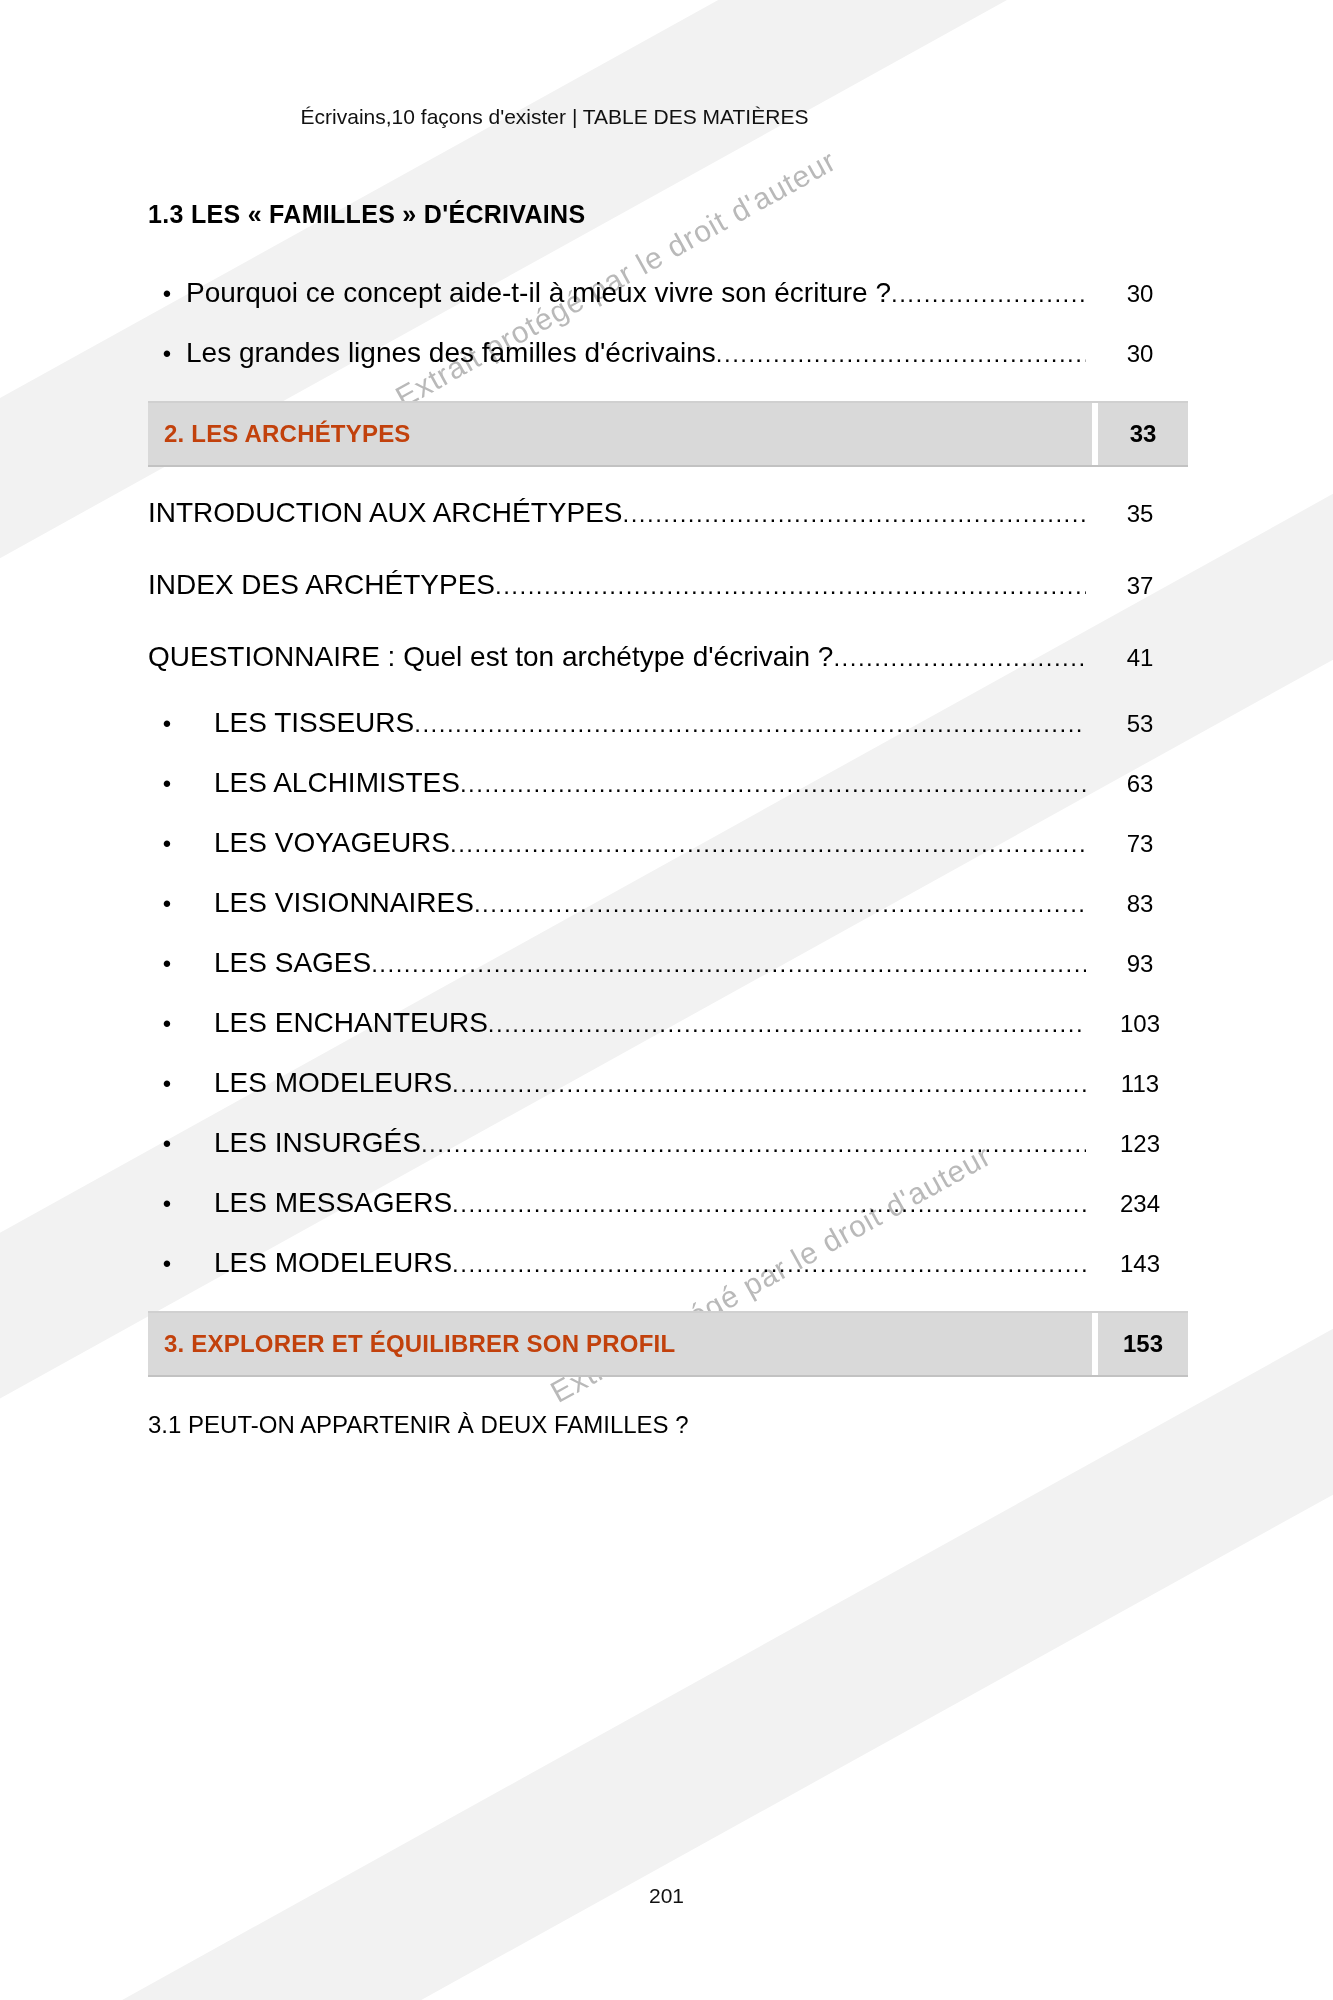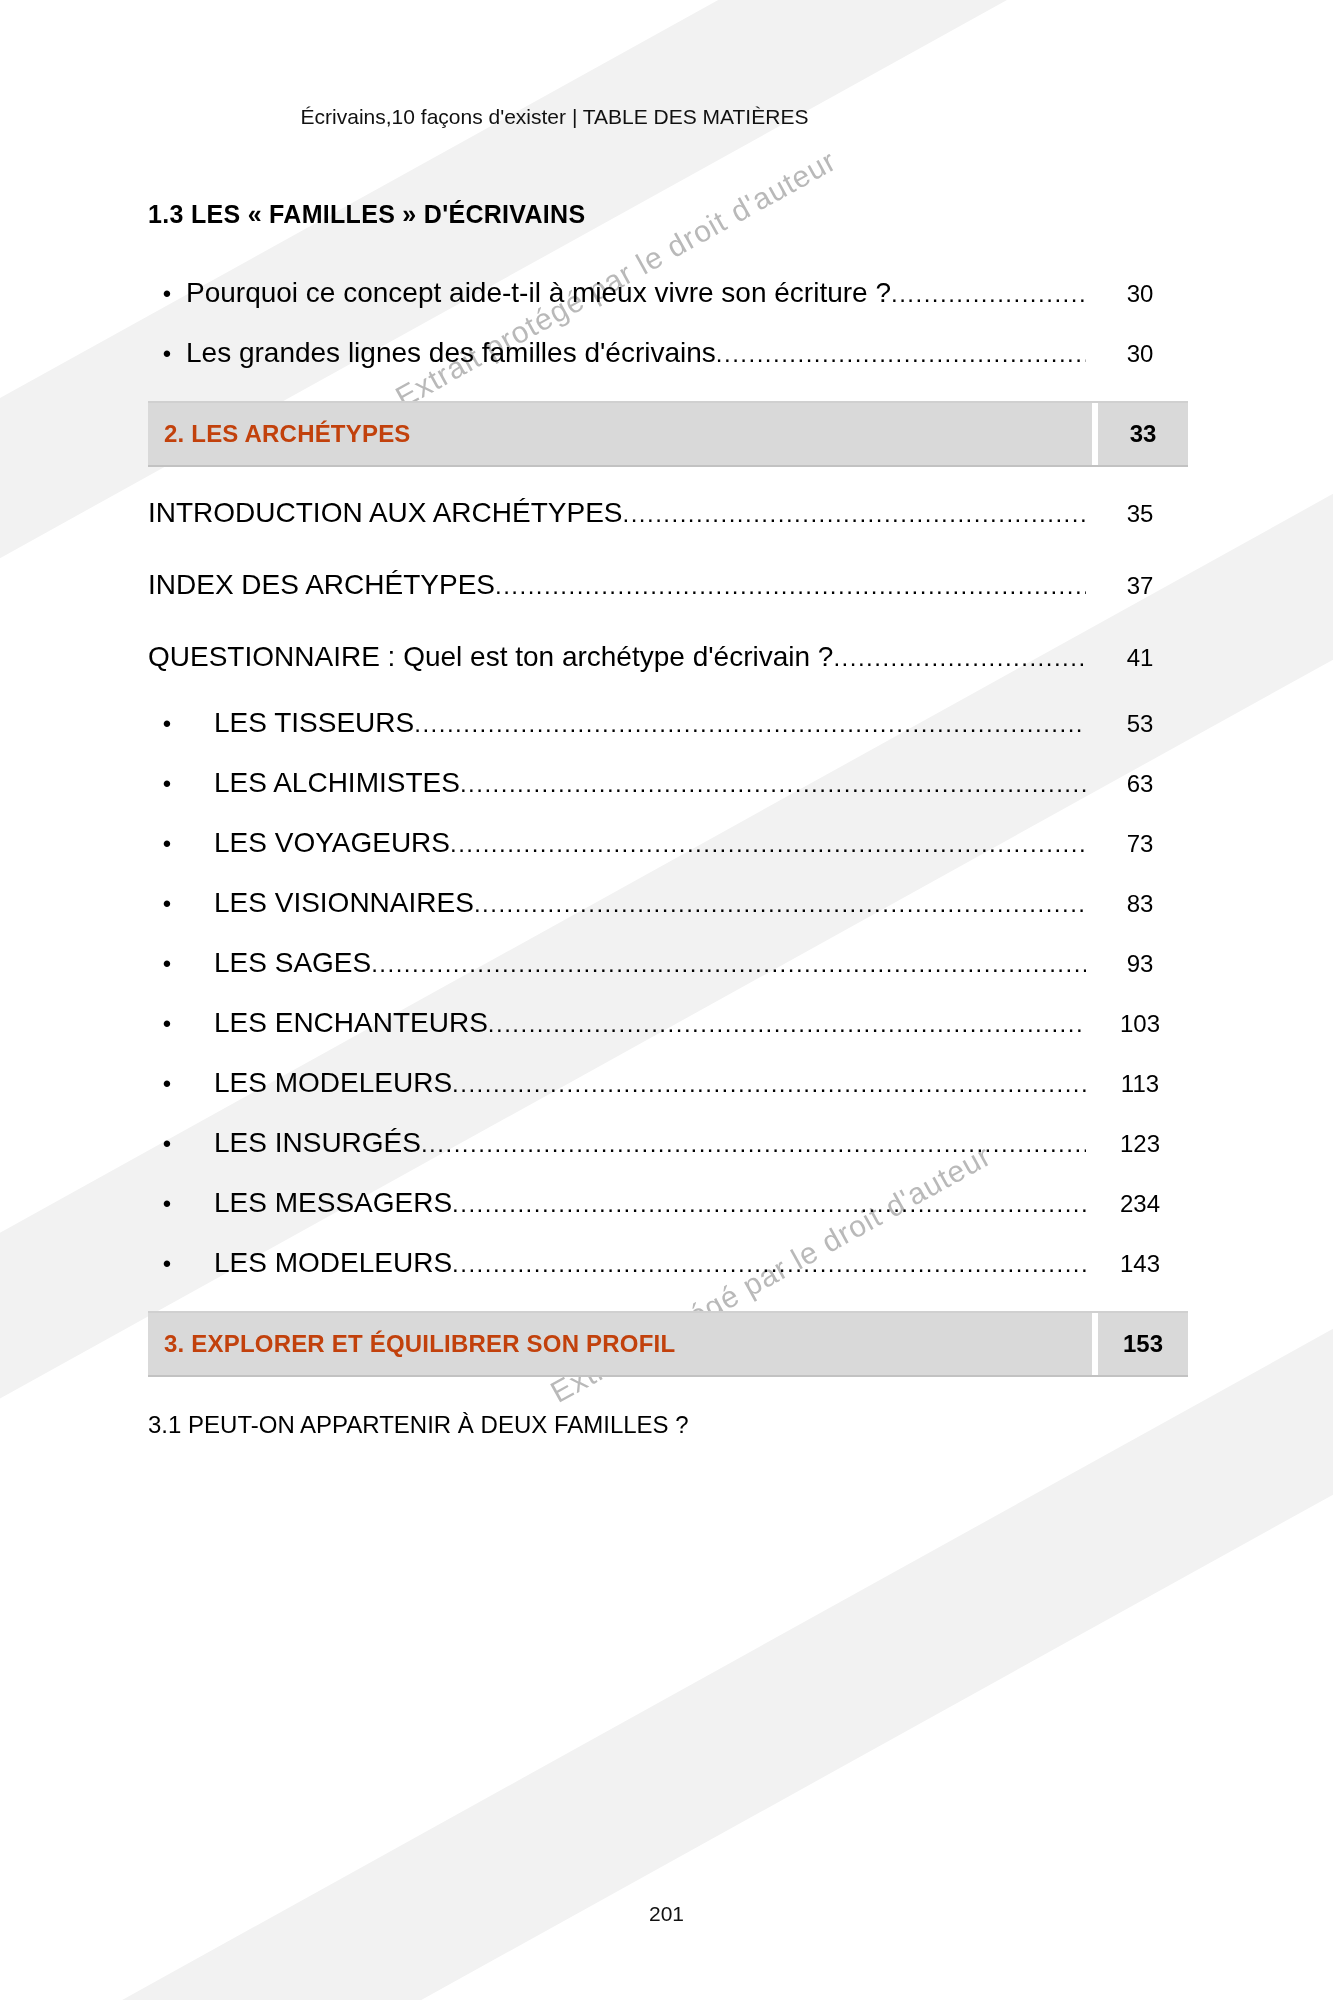--- a/index.html
+++ b/index.html
@@ -187,21 +187,21 @@
 
   .subsec {
     font-size: 24px;
     color: #000000;
     margin: 34px 0 0 0;
   }
 
   
   .doc-footer {
     position: absolute;
-    bottom: 74px;
+    bottom: 92px;
     left: 0;
     width: 1333px;
     text-align: center;
     font-size: 21px;
     color: #111111;
     z-index: 5;
   }
 </style>
 </head>
 <body>

